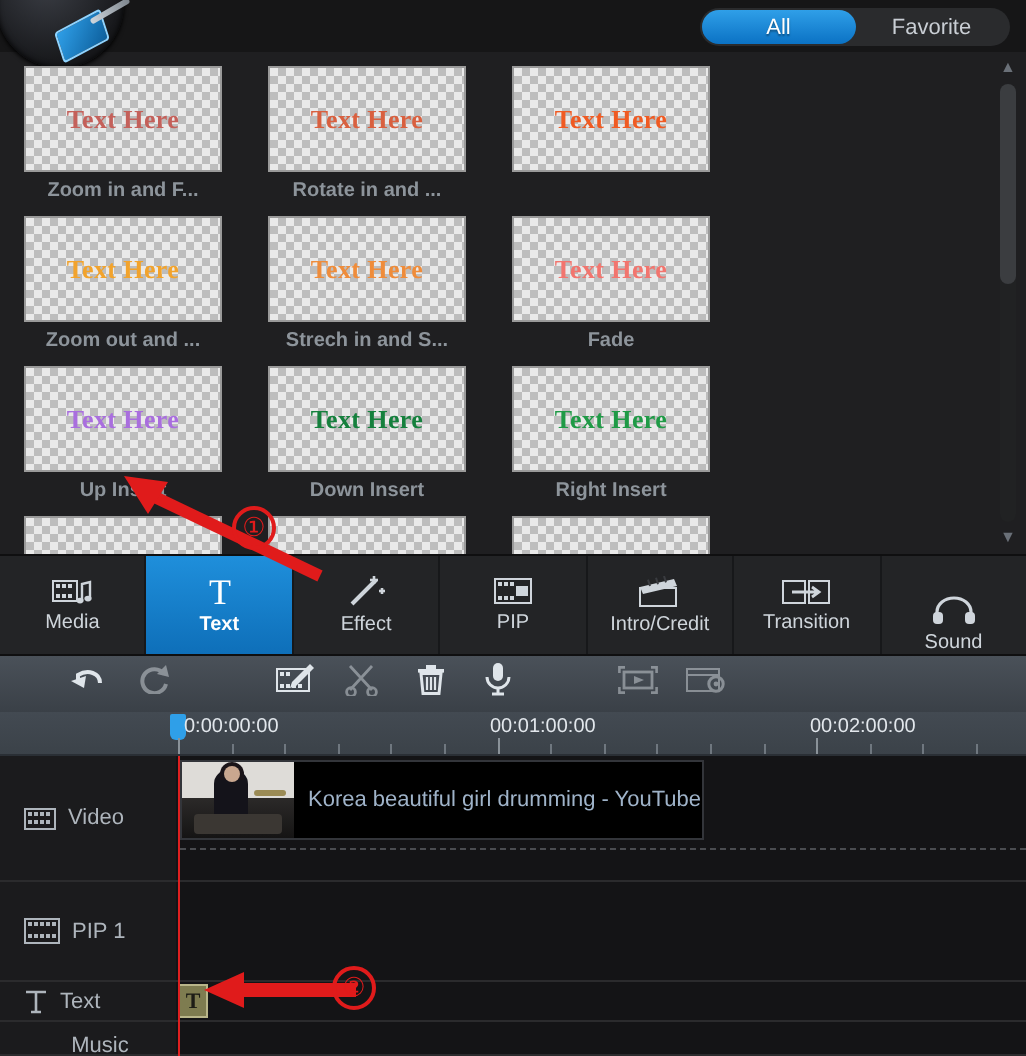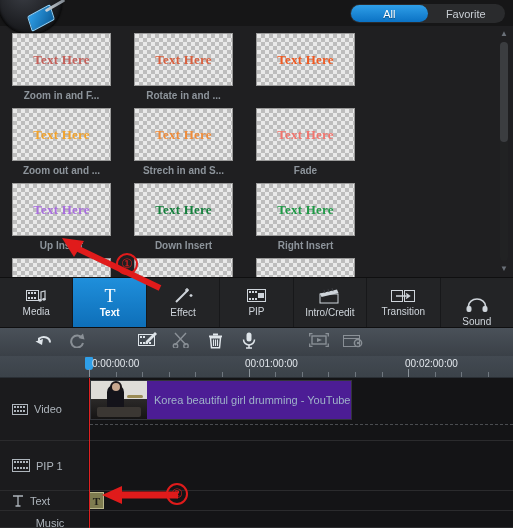--- a/index.html
+++ b/index.html
@@ -75,21 +75,21 @@
   .rlabel { position:absolute; top:2px; font-size:10px; color:#e2e7ec; }
   .playhead-knob { position:absolute; top:1px; width:8px; height:13px;
       background:#2f9fe8; border-radius:1px 1px 3px 3px; }
 
   
   .tracks { position:absolute; left:0; top:378px; width:513px; height:150px; background:#0f0f10; }
   .tname { position:absolute; left:0; width:88px; background:#1b1b1d;
       display:flex; align-items:center; gap:6px; padding-left:12px;
       font-size:11px; color:#aeb5bc; border-bottom:1px solid #2b2b2d; }
   .tlane { position:absolute; left:88px; right:0; border-bottom:1px solid #2b2b2d; background:#141416; }
-  .clip { position:absolute; left:2px; top:2px; height:40px; background:#4c1d95;
+  .clip { position:absolute; left:2px; top:2px; height:40px; background:#000000;
       border:1px solid #33353a; display:flex; align-items:center; overflow:hidden; }
   .clip .poster { width:56px; height:38px; position:relative; overflow:hidden;
       background:linear-gradient(180deg,#d8d6d2 0%,#cfcdc9 45%,#2c2a29 46%,#151414 100%); flex:none; }
   .clip .poster .wall { position:absolute; inset:0 0 52% 0; background:#dedcd8; }
   .clip .poster .person { position:absolute; left:16px; top:4px; width:17px; height:24px;
       background:#14131a; border-radius:7px 7px 2px 2px; }
   .clip .poster .head { position:absolute; left:21px; top:2px; width:8px; height:8px;
       background:#c9a78f; border-radius:50%; }
   .clip .poster .hair { position:absolute; left:19px; top:0px; width:12px; height:9px;
       background:#1a1418; border-radius:6px 6px 0 0; }

